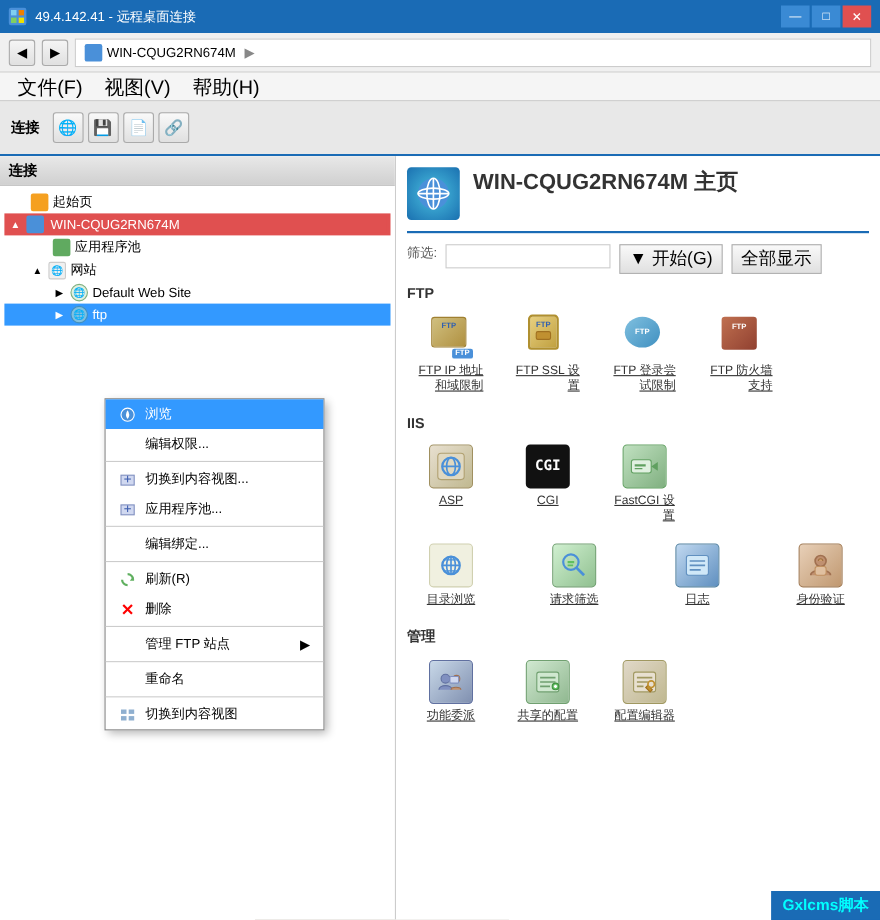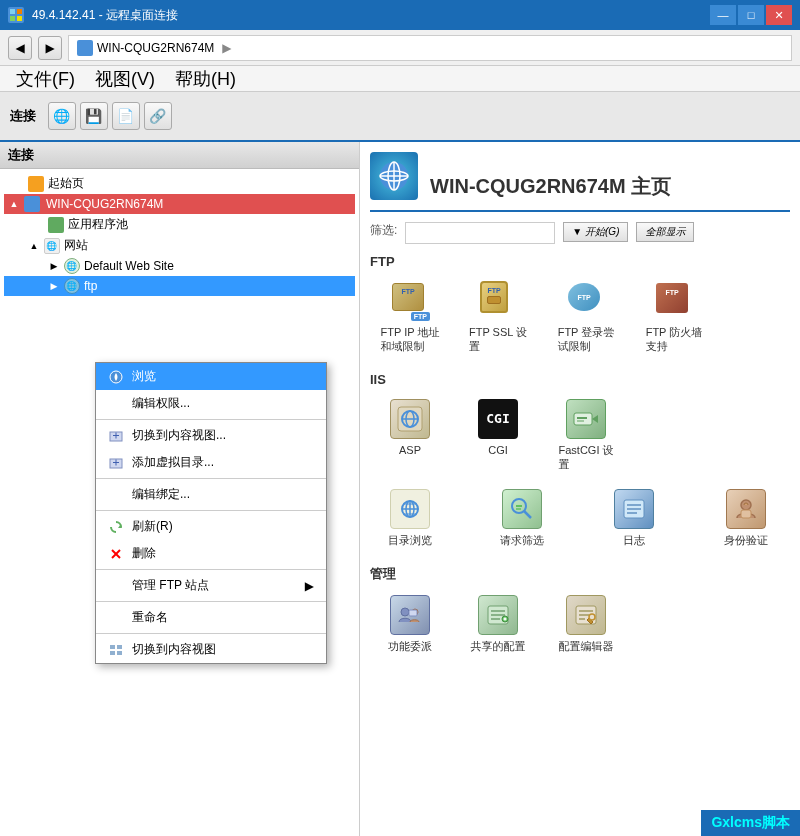--- a/index.html
+++ b/index.html
@@ -142,21 +142,21 @@
 
     
     .icon-home { background: #f0a030; border-radius: 2px; }
     .icon-server { background: #4a90d9; border-radius: 2px; }
 
     
     .context-menu {
       position: absolute;
       top: 220px;
       left: 95px;
-      width: 232px;
+      width: 200px;
       background: white;
       border: 1px solid #888;
       box-shadow: 3px 3px 8px rgba(0,0,0,0.3);
       z-index: 100;
     }
     .ctx-item {
       padding: 5px 12px;
       font-size: 12px;
       cursor: pointer;
       display: flex;
@@ -171,21 +171,21 @@
     
     .right-panel {
       flex: 1;
       background: white;
       overflow: hidden;
       padding: 10px;
     }
 
     .iis-header {
       display: flex;
-      align-items: flex-end;
+      align-items: flex-start;
       gap: 12px;
       padding-bottom: 10px;
       border-bottom: 2px solid #1a6bb5;
       margin-bottom: 10px;
     }
     .iis-logo {
       width: 48px; height: 48px;
       background: radial-gradient(circle, #4ac0e0, #1a70b0);
       border-radius: 4px;
       display: flex; align-items: center; justify-content: center;
@@ -208,22 +208,21 @@
       width: 150px;
       font-size: 12px;
       padding: 2px 4px;
     }
     .filter-btn {
       display: flex; align-items: center; gap: 4px;
       padding: 2px 8px;
       background: linear-gradient(to bottom, #f9f9f9, #e0e0e0);
       border: 1px solid #aaa;
       cursor: pointer;
-      font-size: 10px;
-      font-style: italic;
+      font-size: 16px;
     }
 
     
     .section-title {
       font-size: 13px;
       font-weight: bold;
       color: #333;
       margin-bottom: 8px;
     }
 
@@ -243,23 +242,24 @@
       cursor: pointer;
       padding: 4px;
       border-radius: 4px;
     }
     .icon-box {
       width: 40px; height: 40px;
       display: flex; align-items: center; justify-content: center;
     }
     .icon-label {
       font-size: 11px;
-      text-align: left;
+      text-align: right;
       color: #333;
       line-height: 1.3;
+      text-decoration: underline;
     }
 
     
     .watermark {
       position: fixed;
       bottom: 0;
       right: 0;
       background: #1a6bb5;
       color: #00ffff;
       padding: 4px 10px;
@@ -390,21 +390,21 @@
         <span>切换到内容视图...</span>
       </div>
       <div class="ctx-item">
         <div class="ctx-icon">
           <svg width="14" height="14" viewBox="0 0 14 14">
               <rect x="1" y="3" width="12" height="9" fill="#d0d8f0" stroke="#8090c0"></rect>
               <rect x="4" y="6" width="6" height="1" fill="#4060b0"></rect>
               <rect x="6.5" y="3.5" width="1" height="6" fill="#4060b0"></rect>
             </svg>
         </div>
-        <span>添加虚拟目录...</span>
+        <span>应用程序池...</span>
       </div>
       <div class="ctx-separator"></div>
       <div class="ctx-item">
         <div class="ctx-icon"></div>
         <span>编辑绑定...</span>
       </div>
       <div class="ctx-separator"></div>
       <div class="ctx-item">
         <div class="ctx-icon">
           <svg width="14" height="14" viewBox="0 0 14 14">

